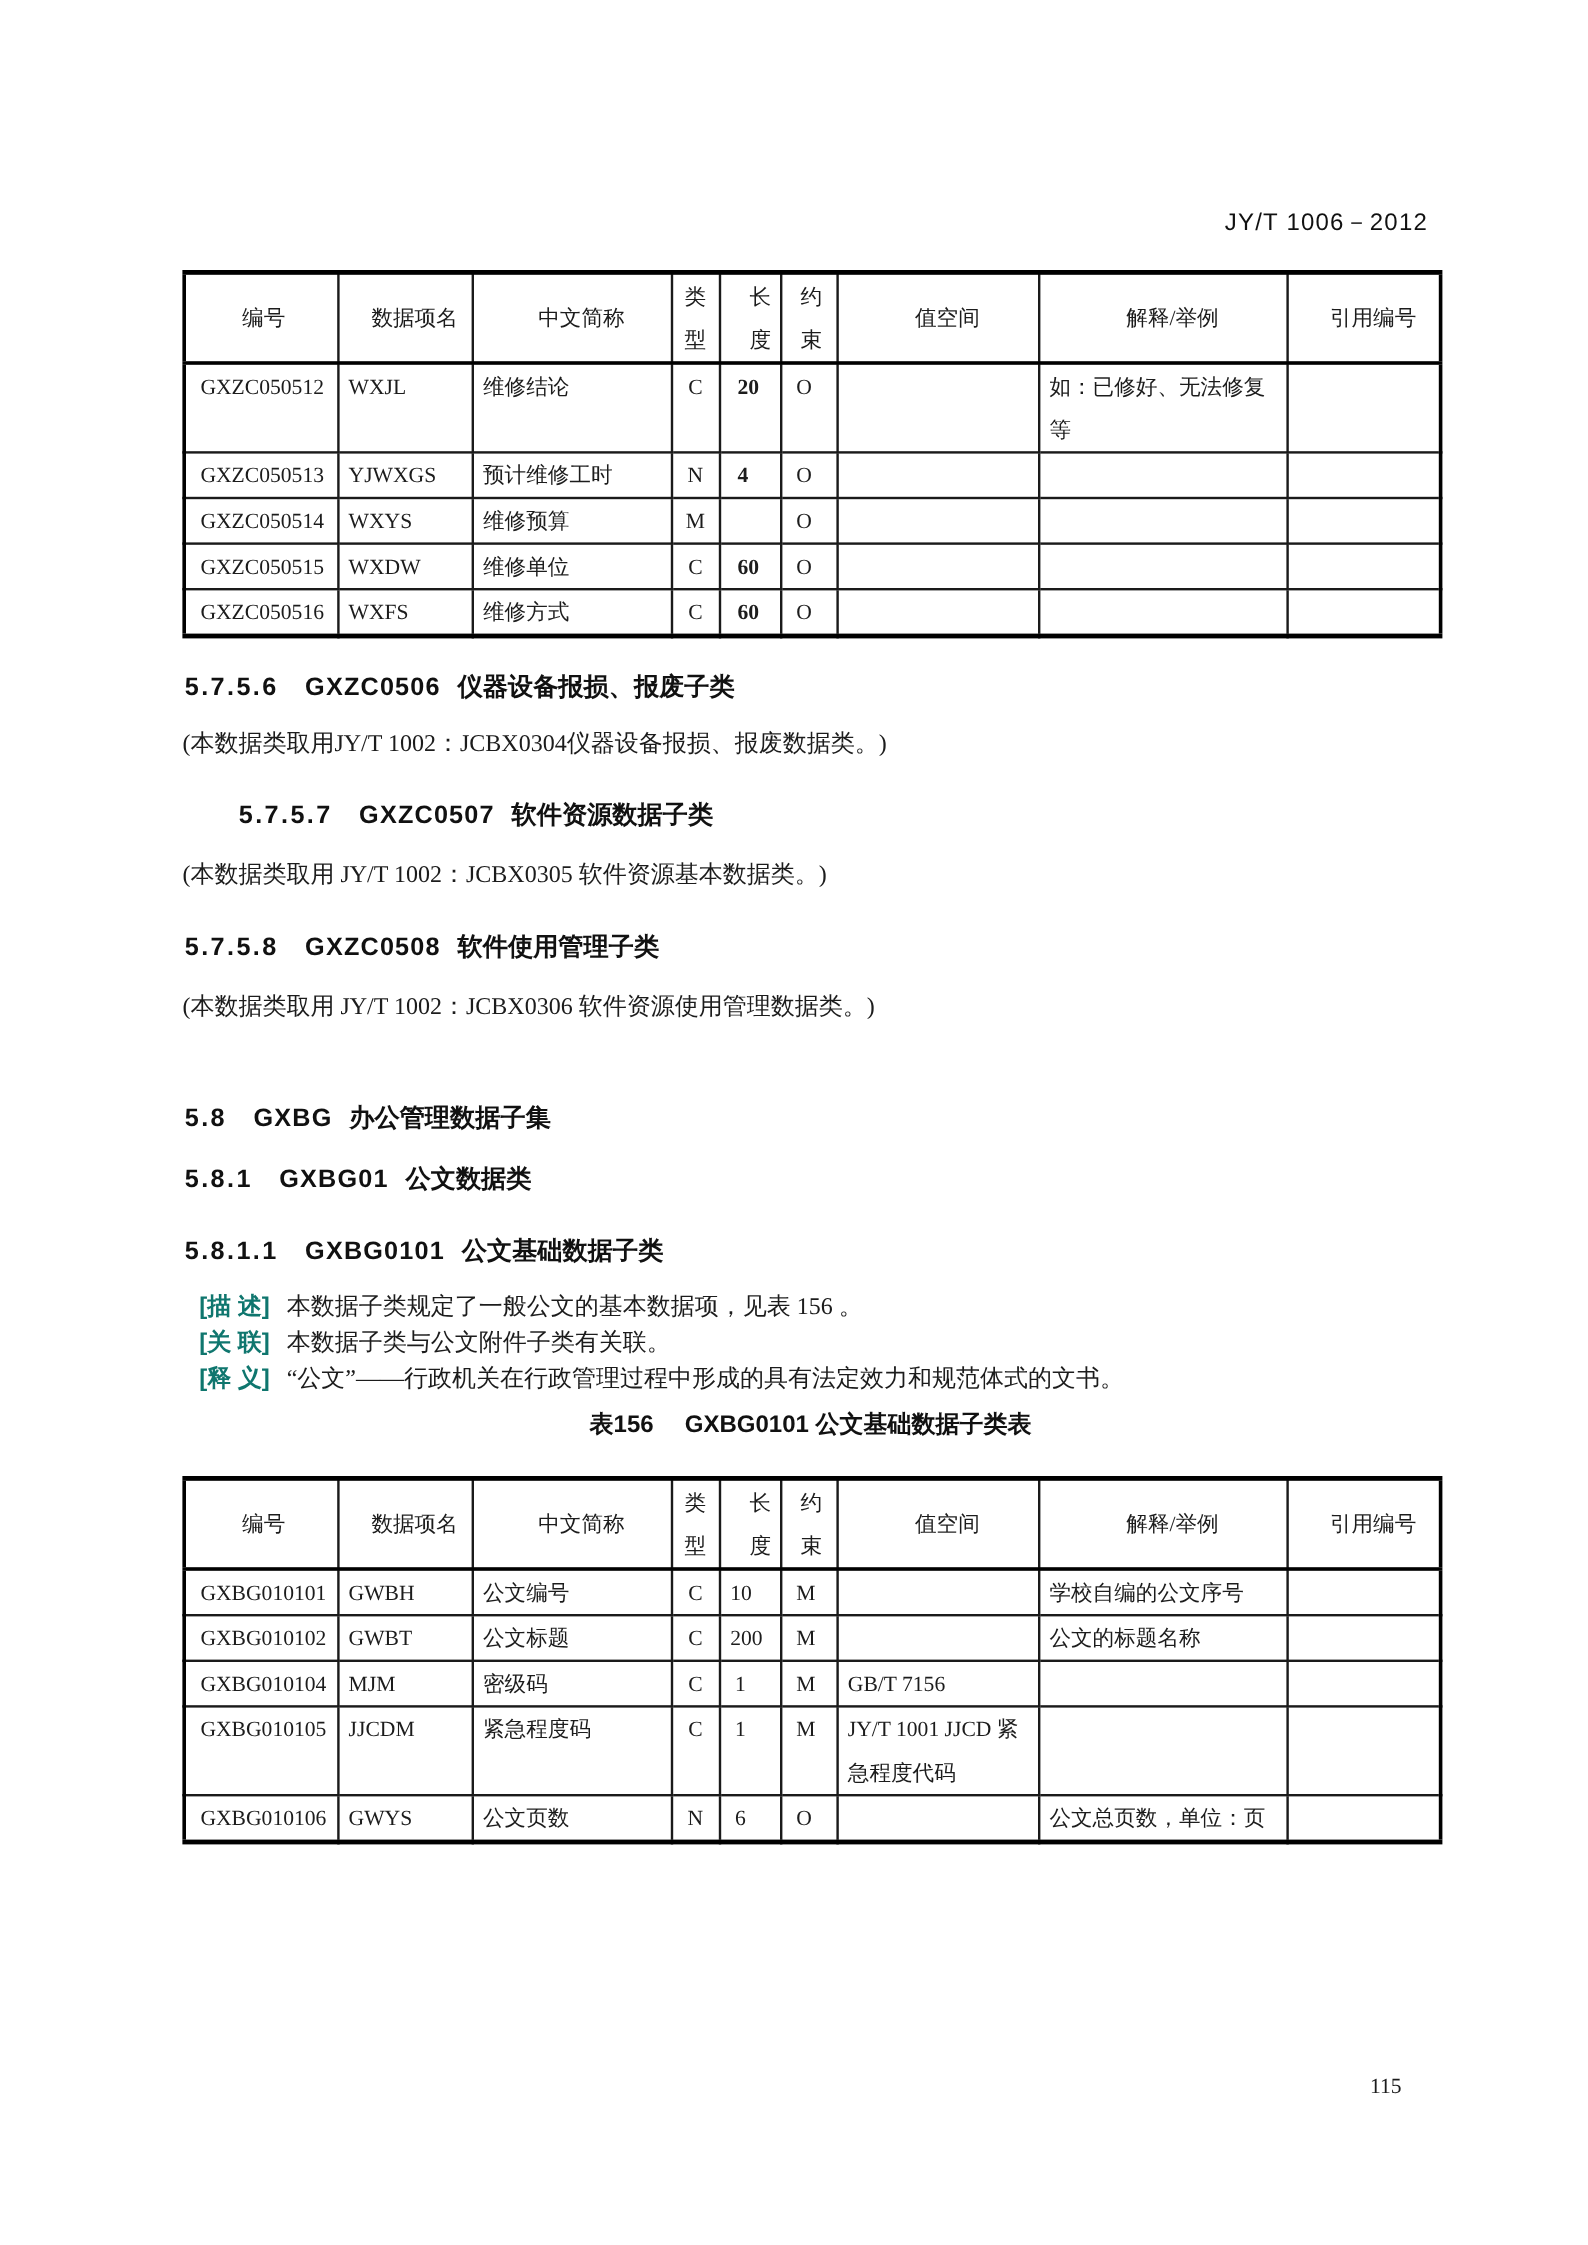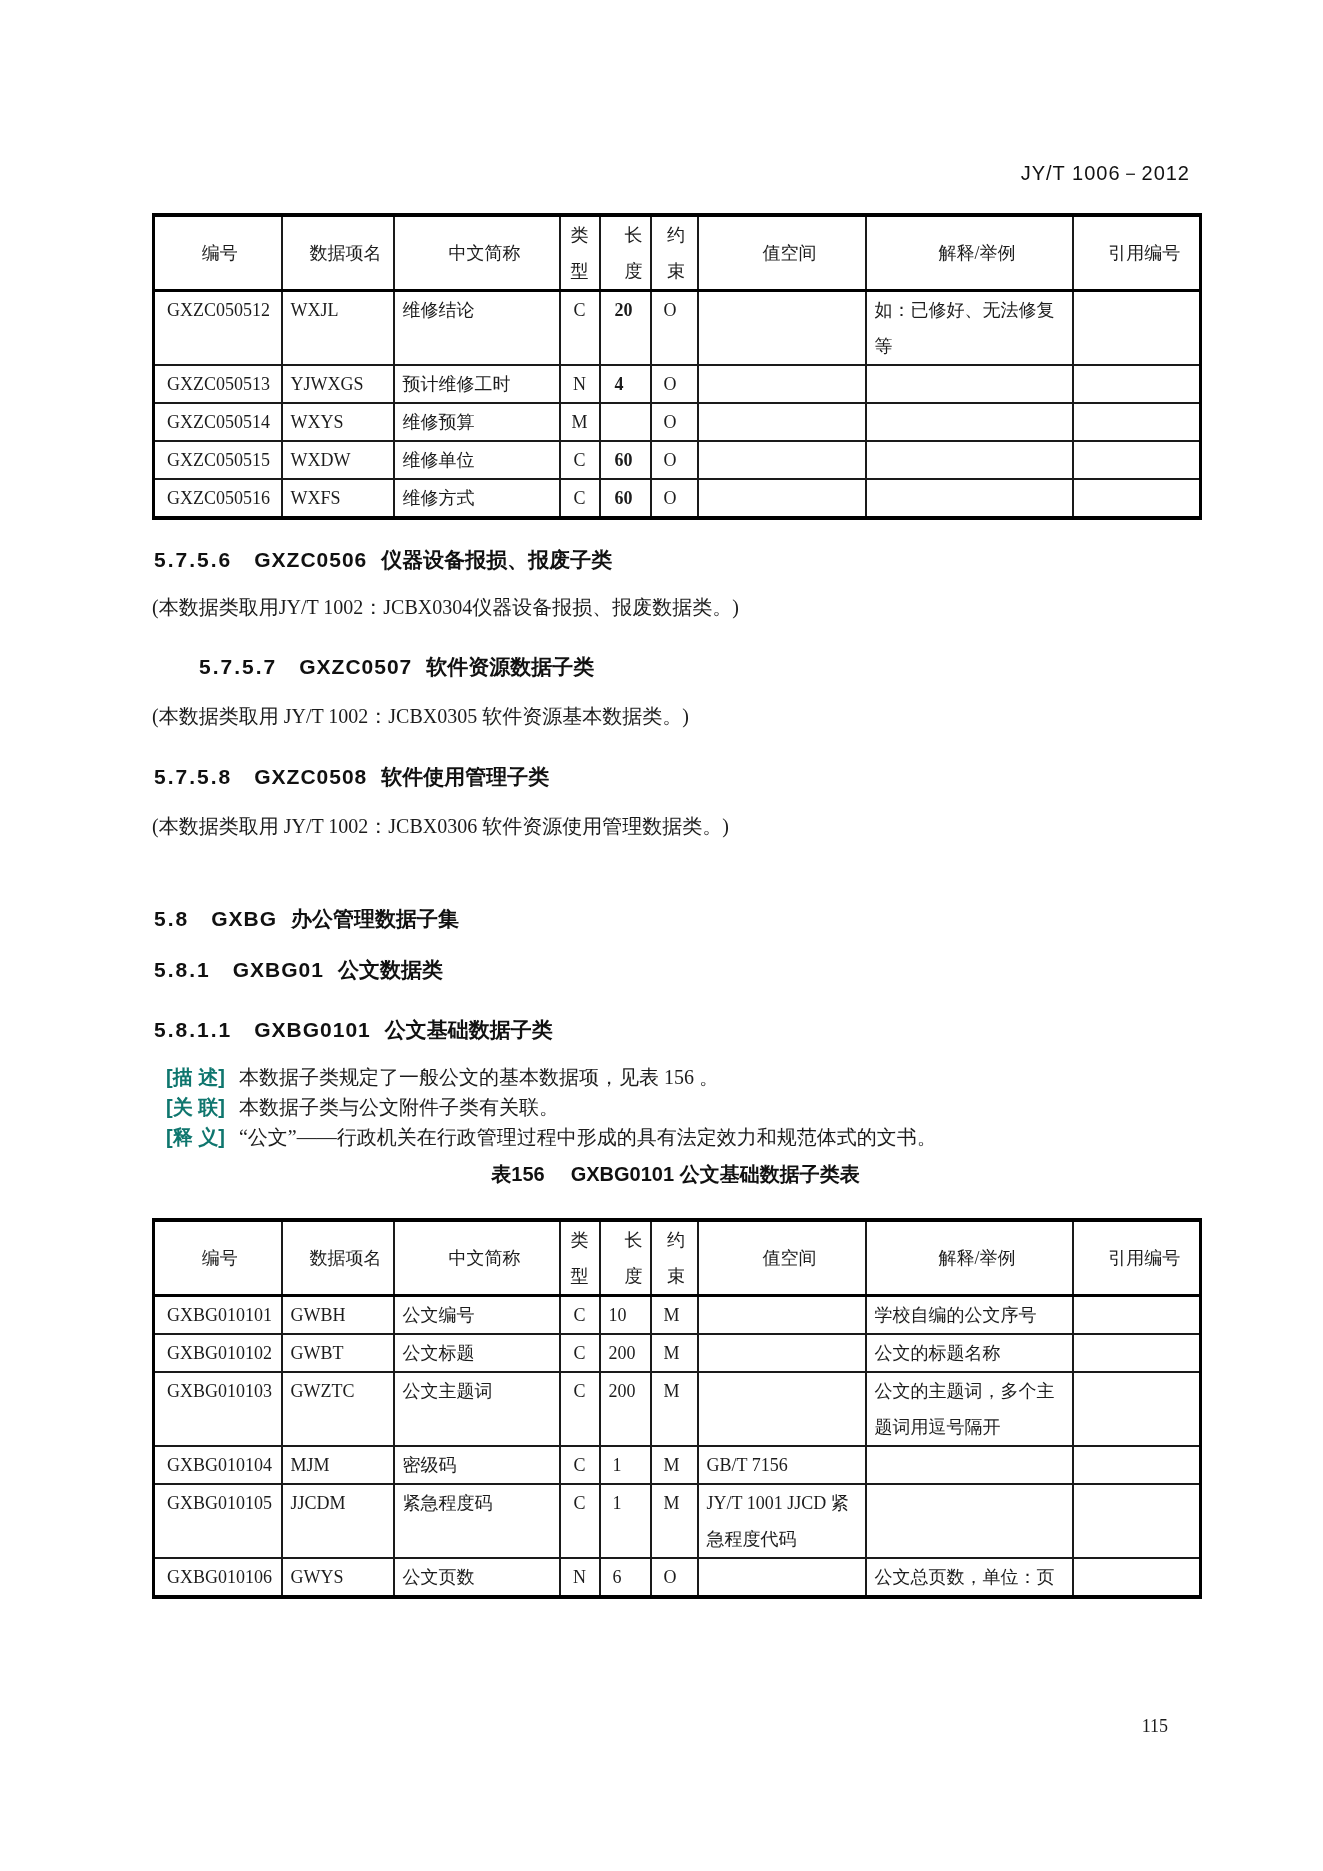--- a/index.html
+++ b/index.html
@@ -2,21 +2,21 @@
 <html><head>
 <meta charset="utf-8">
 <style>
   html,body{margin:0;padding:0;}
   body{
     width:1323px;height:1871px;position:relative;
     background:#ffffff;color:#1c1c1c;
     font-family:"Liberation Serif", serif;
     overflow:hidden;
   }
-  .content{position:absolute;left:152px;top:0;width:1048px;height:1584px;}
+  .content{position:absolute;left:152px;top:12px;width:1048px;height:1584px;}
 
   .doc-code{
     position:absolute;top:160px;right:10px;
     font-family:"Liberation Sans", sans-serif;
     font-size:20px;letter-spacing:1px;color:#111;
   }
 
   table.data-table{
     position:absolute;left:0;
     border-collapse:collapse;table-layout:fixed;width:1047px;
@@ -248,31 +248,20 @@
           <td class="col-name">GWBT</td>
           <td class="col-cn">公文标题</td>
           <td class="col-type">C</td>
           <td class="col-len">200</td>
           <td class="col-cons">M</td>
           <td class="col-vs"></td>
           <td class="col-note">公文的标题名称</td>
           <td class="col-ref"></td>
         </tr>
         <tr>
-          <td class="col-id">GXBG010103</td>
-          <td class="col-name">GWZTC</td>
-          <td class="col-cn">公文主题词</td>
-          <td class="col-type">C</td>
-          <td class="col-len">200</td>
-          <td class="col-cons">M</td>
-          <td class="col-vs"></td>
-          <td class="col-note">公文的主题词，多个主题词用逗号隔开</td>
-          <td class="col-ref"></td>
-        </tr>
-        <tr>
           <td class="col-id">GXBG010104</td>
           <td class="col-name">MJM</td>
           <td class="col-cn">密级码</td>
           <td class="col-type">C</td>
           <td class="col-len">1</td>
           <td class="col-cons">M</td>
           <td class="col-vs">GB/T 7156</td>
           <td class="col-note"></td>
           <td class="col-ref"></td>
         </tr>

